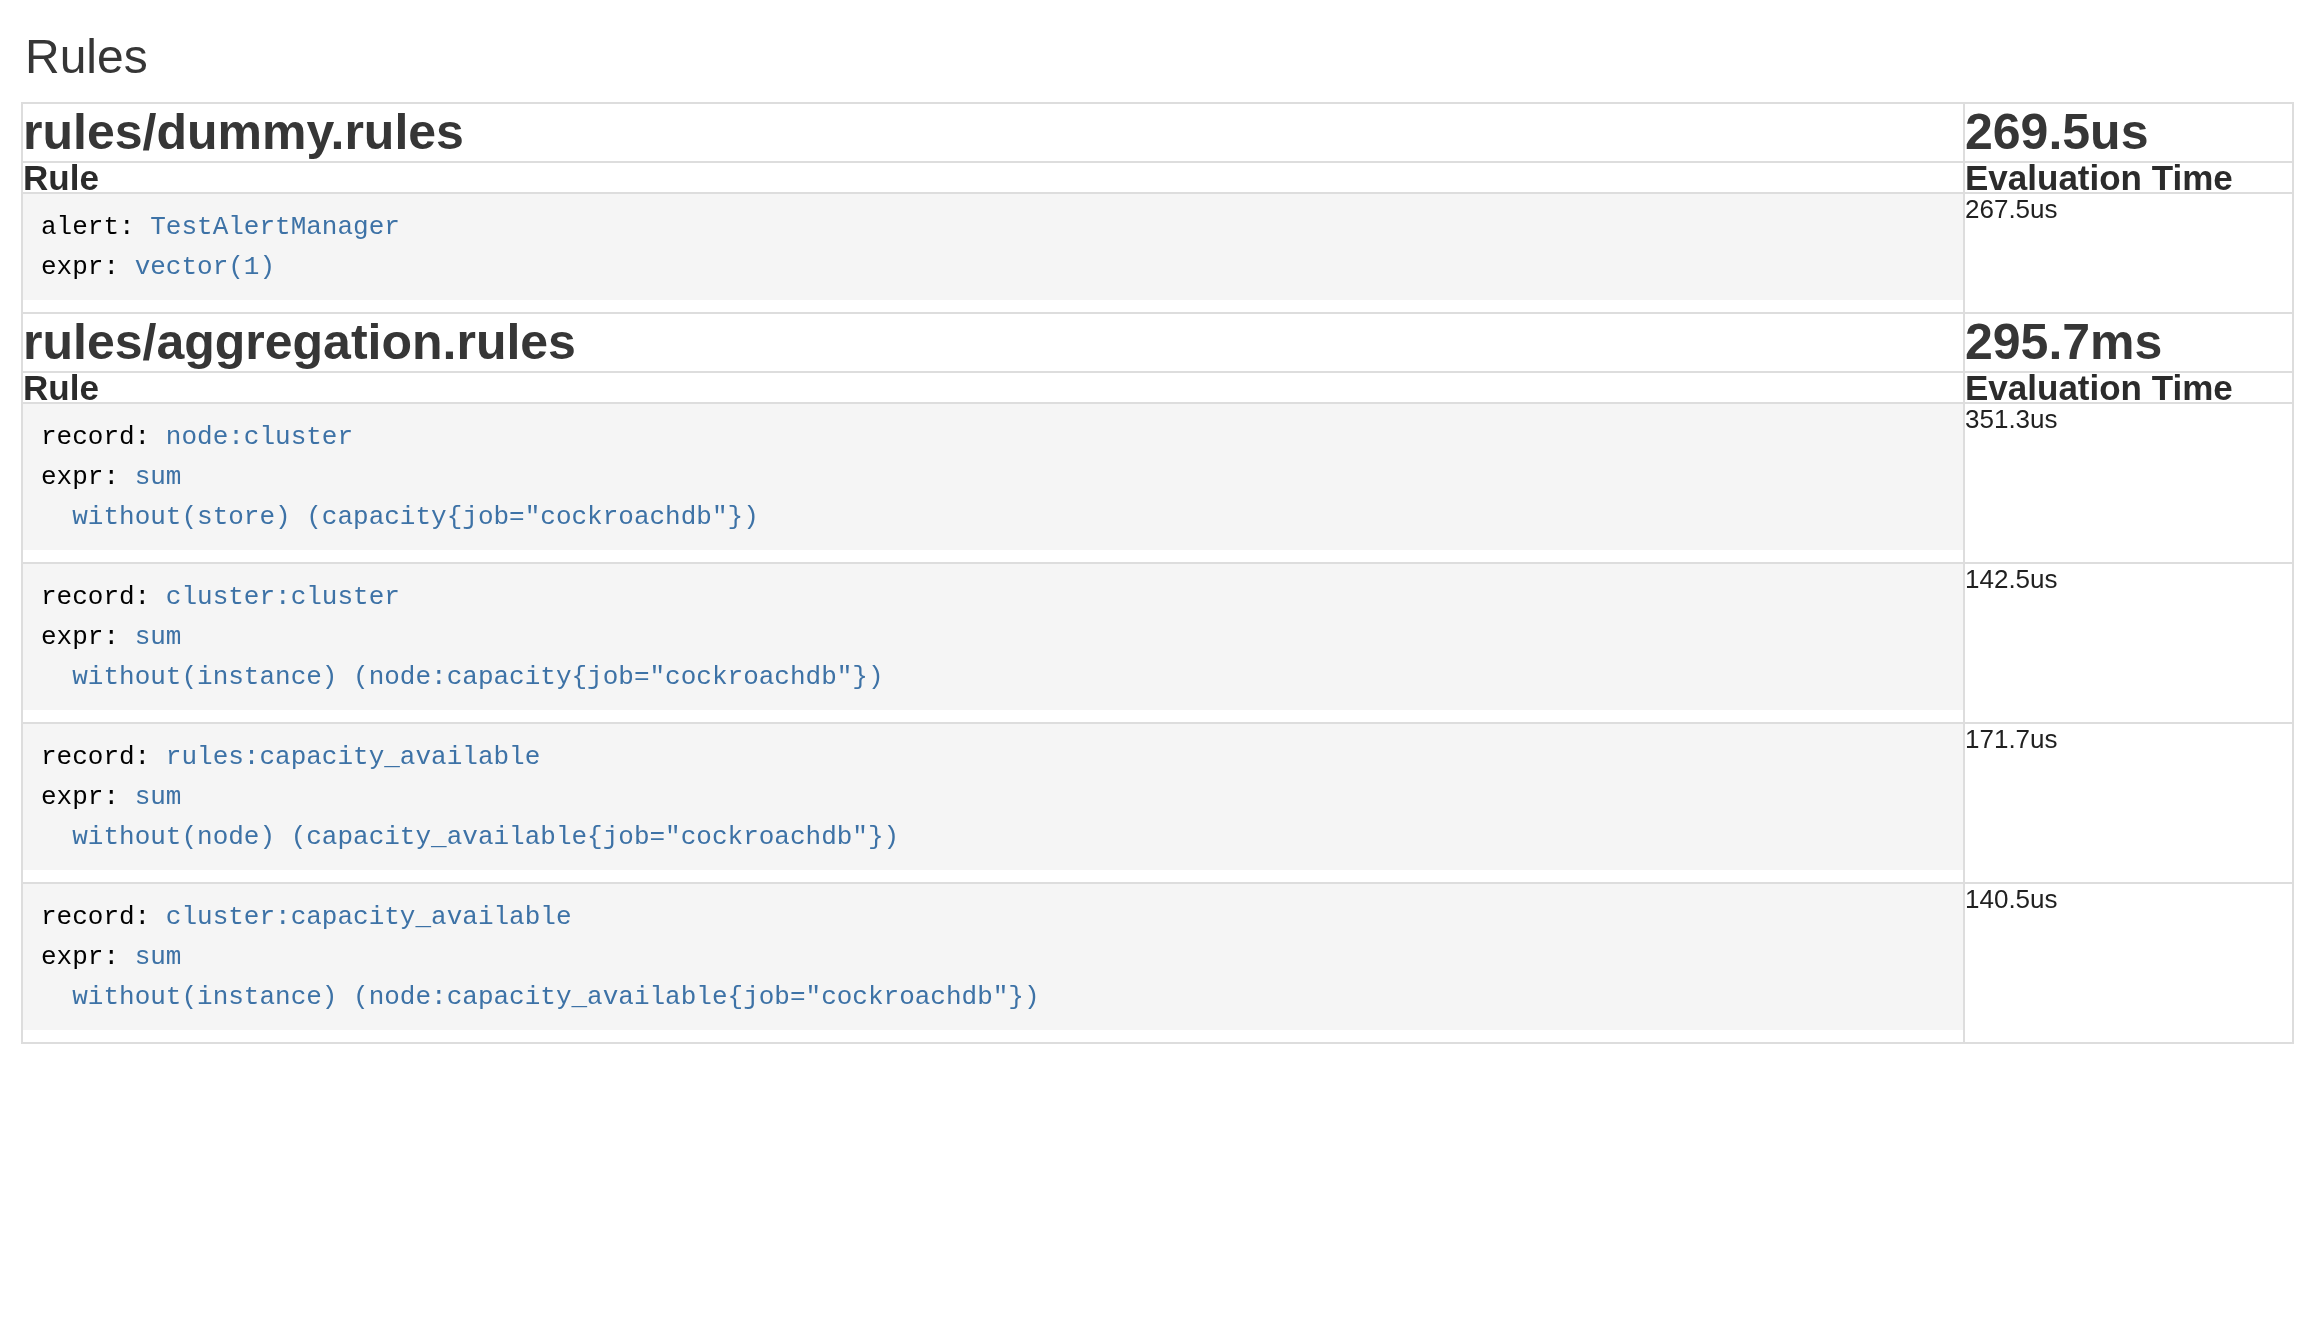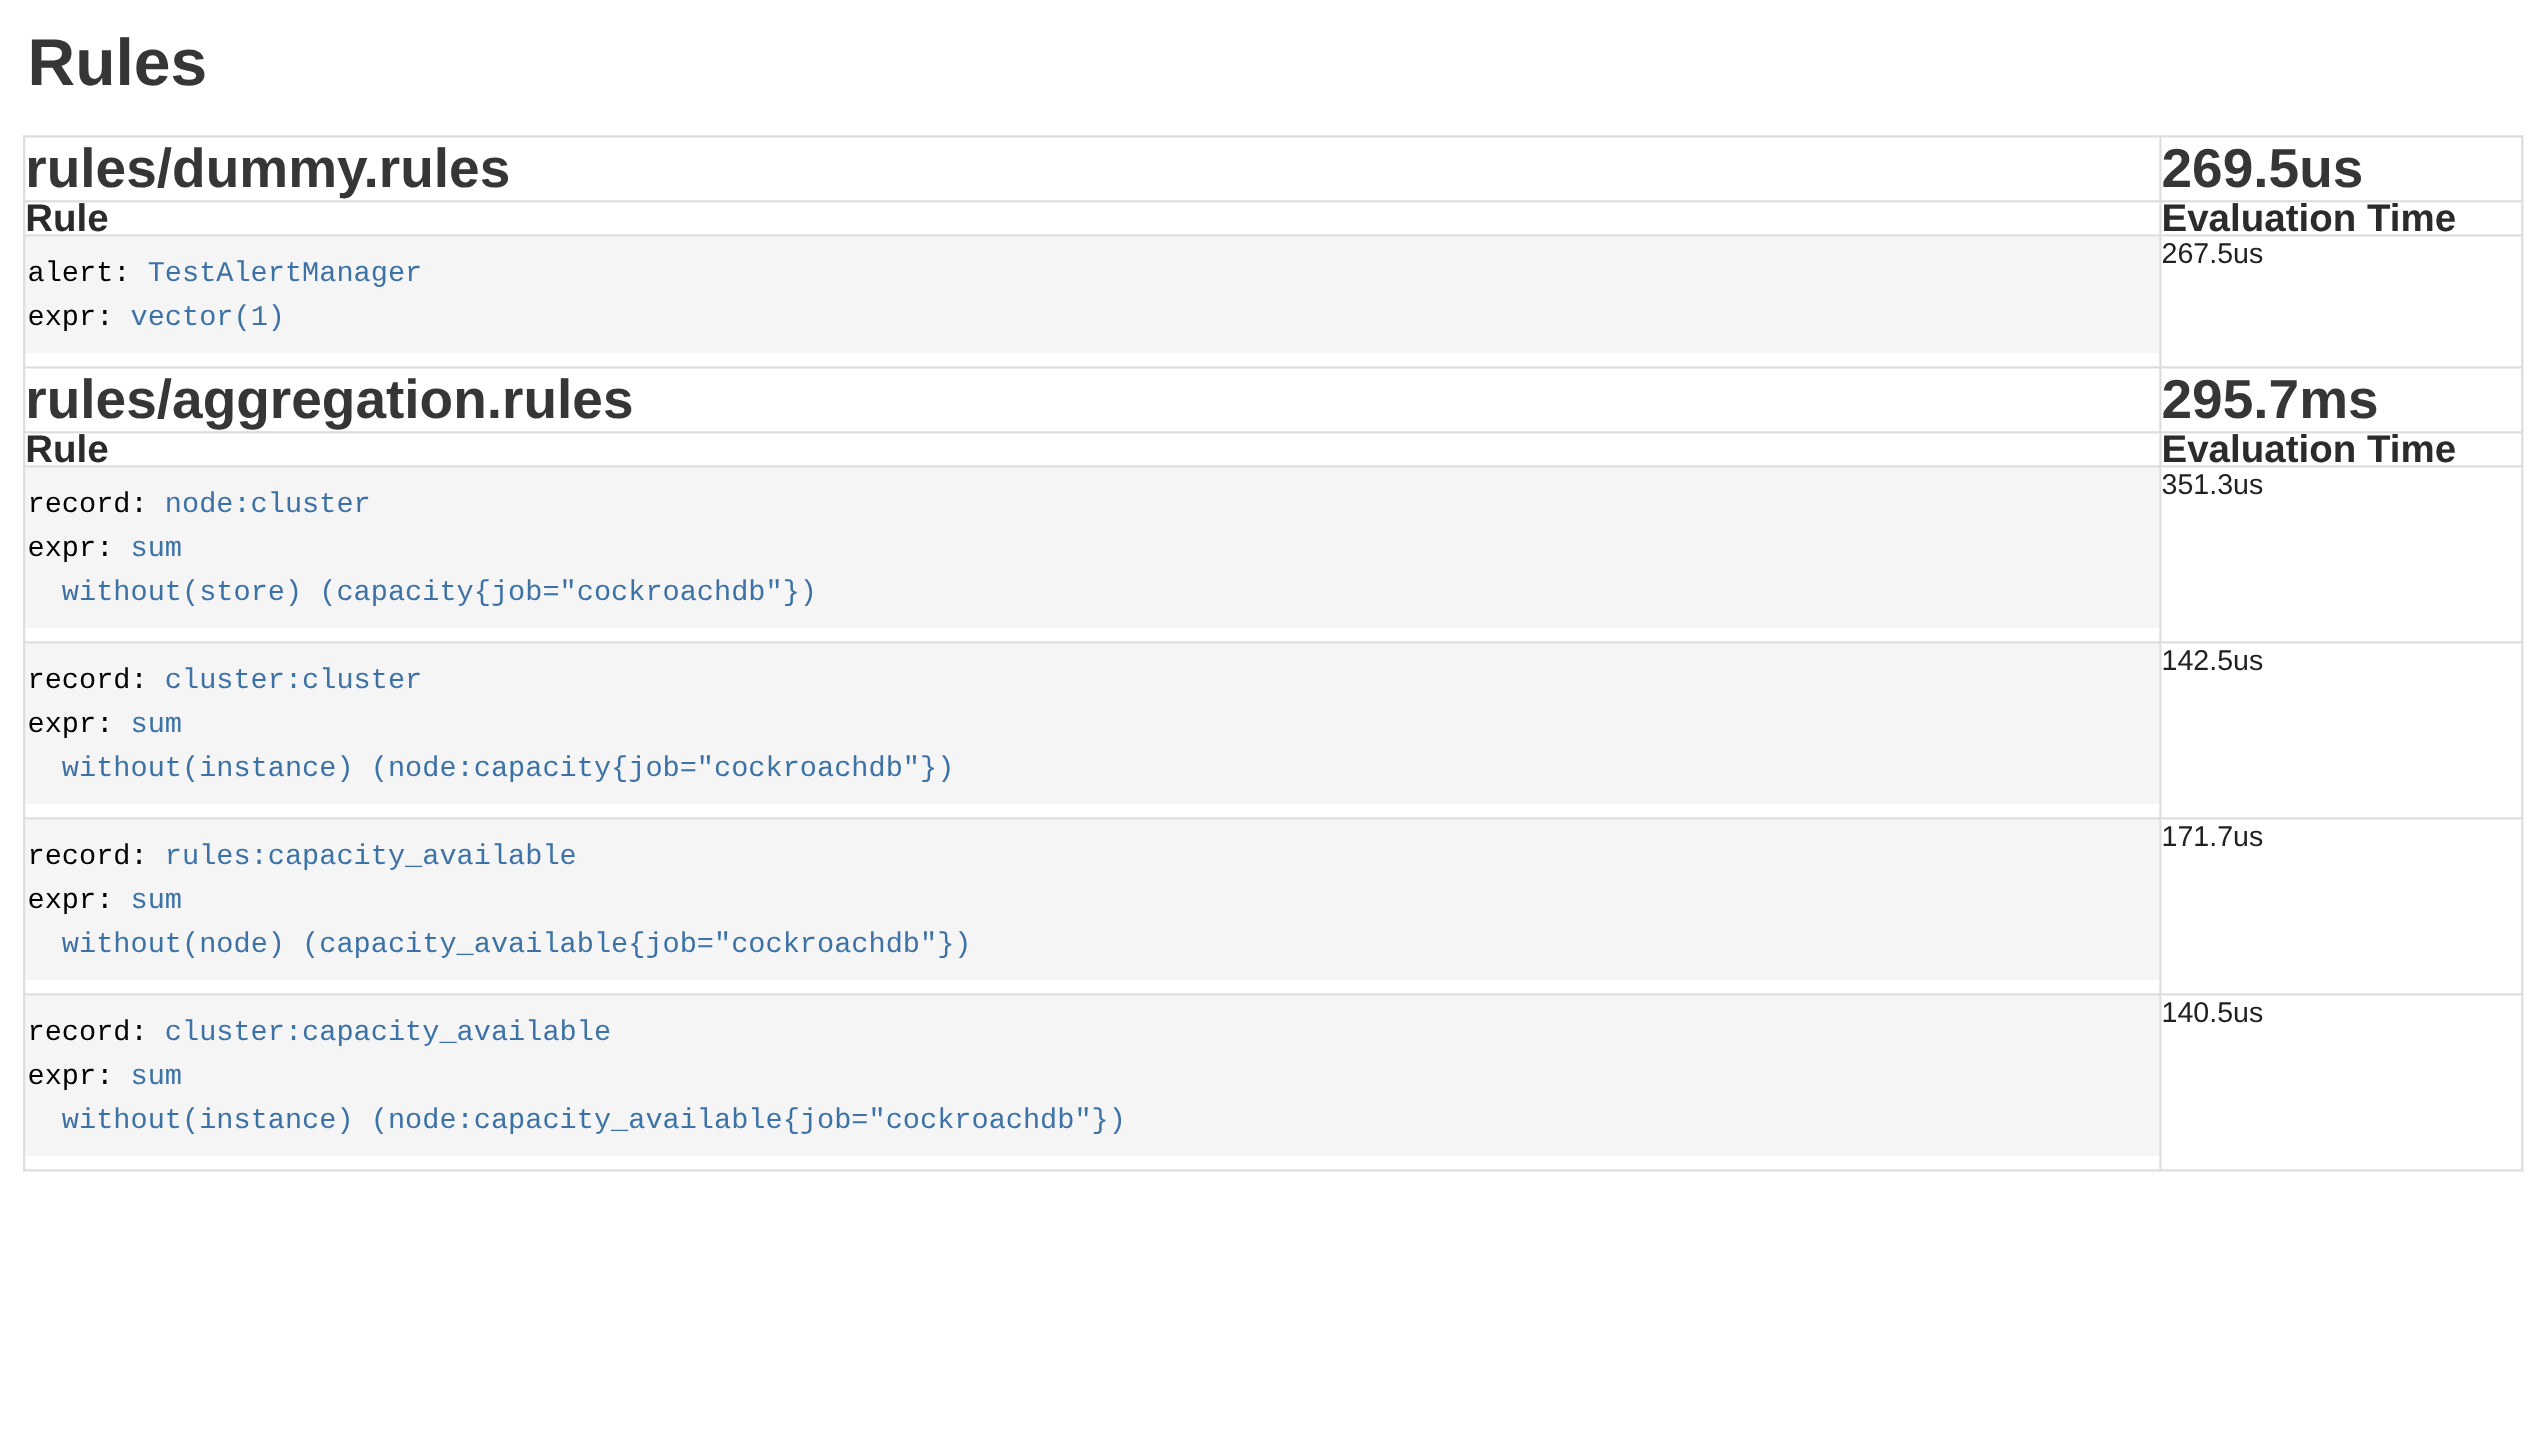--- a/index.html
+++ b/index.html
@@ -13,24 +13,24 @@
   html,body{
     margin:0;padding:0;
     width:2316px;height:1322px;
     overflow:hidden;
     background:#ffffff;
     font-family:"Liberation Sans","DejaVu Sans",sans-serif;
     color:var(--text);
   }
   .page{padding:0 0 0 21px;}
   h1.page-title{
-    margin:28px 0 38px 4px;
-    font-size:60px;
+    margin:28px 0 17px 4px;
+    font-size:48px;
     line-height:57px;
-    font-weight:bold;
+    font-weight:normal;
     color:var(--text);
   }
   table.rules-table{
     border-collapse:collapse;
     table-layout:fixed;
     width:2271px;
   }
   table.rules-table col.rule-col{width:1942px;}
   table.rules-table col.time-col{width:329px;}
   table.rules-table td{
@@ -55,21 +55,21 @@
   td.col-header-cell{
     padding:23px 18px;
     font-size:35px;
     line-height:29px;
     font-weight:bold;
     color:#2b2b2b;
   }
   td.rule-cell{padding:0;}
   td.rule-cell pre{
     margin:0 0 12px 0;
-    padding:13px 2px;
+    padding:13px 18px;
     background:var(--pre-bg);
     font-family:"Liberation Mono","DejaVu Sans Mono",monospace;
     font-size:26px;
     line-height:40px;
     color:var(--code-text);
     white-space:pre;
     overflow:hidden;
   }
   td.eval-time-cell{
     padding:19px 18px;

